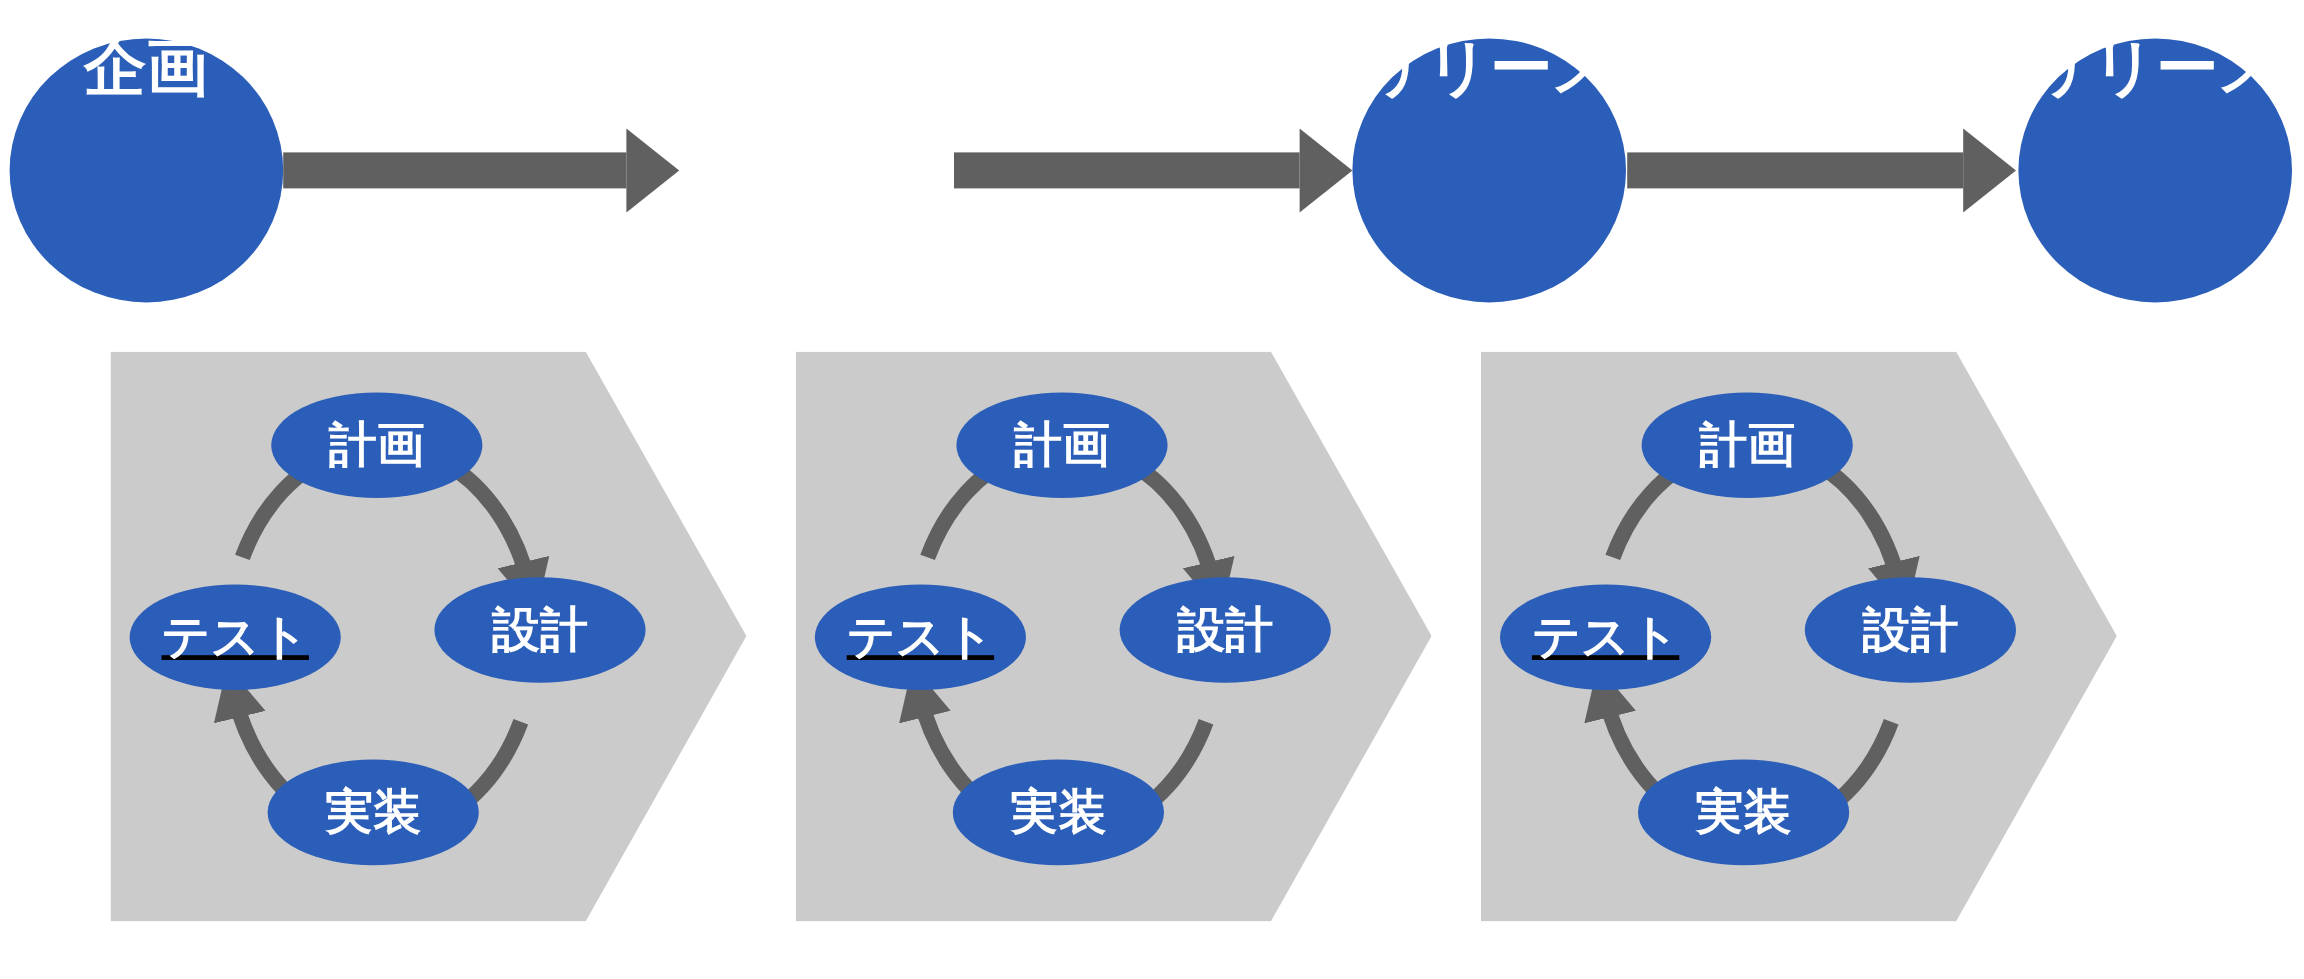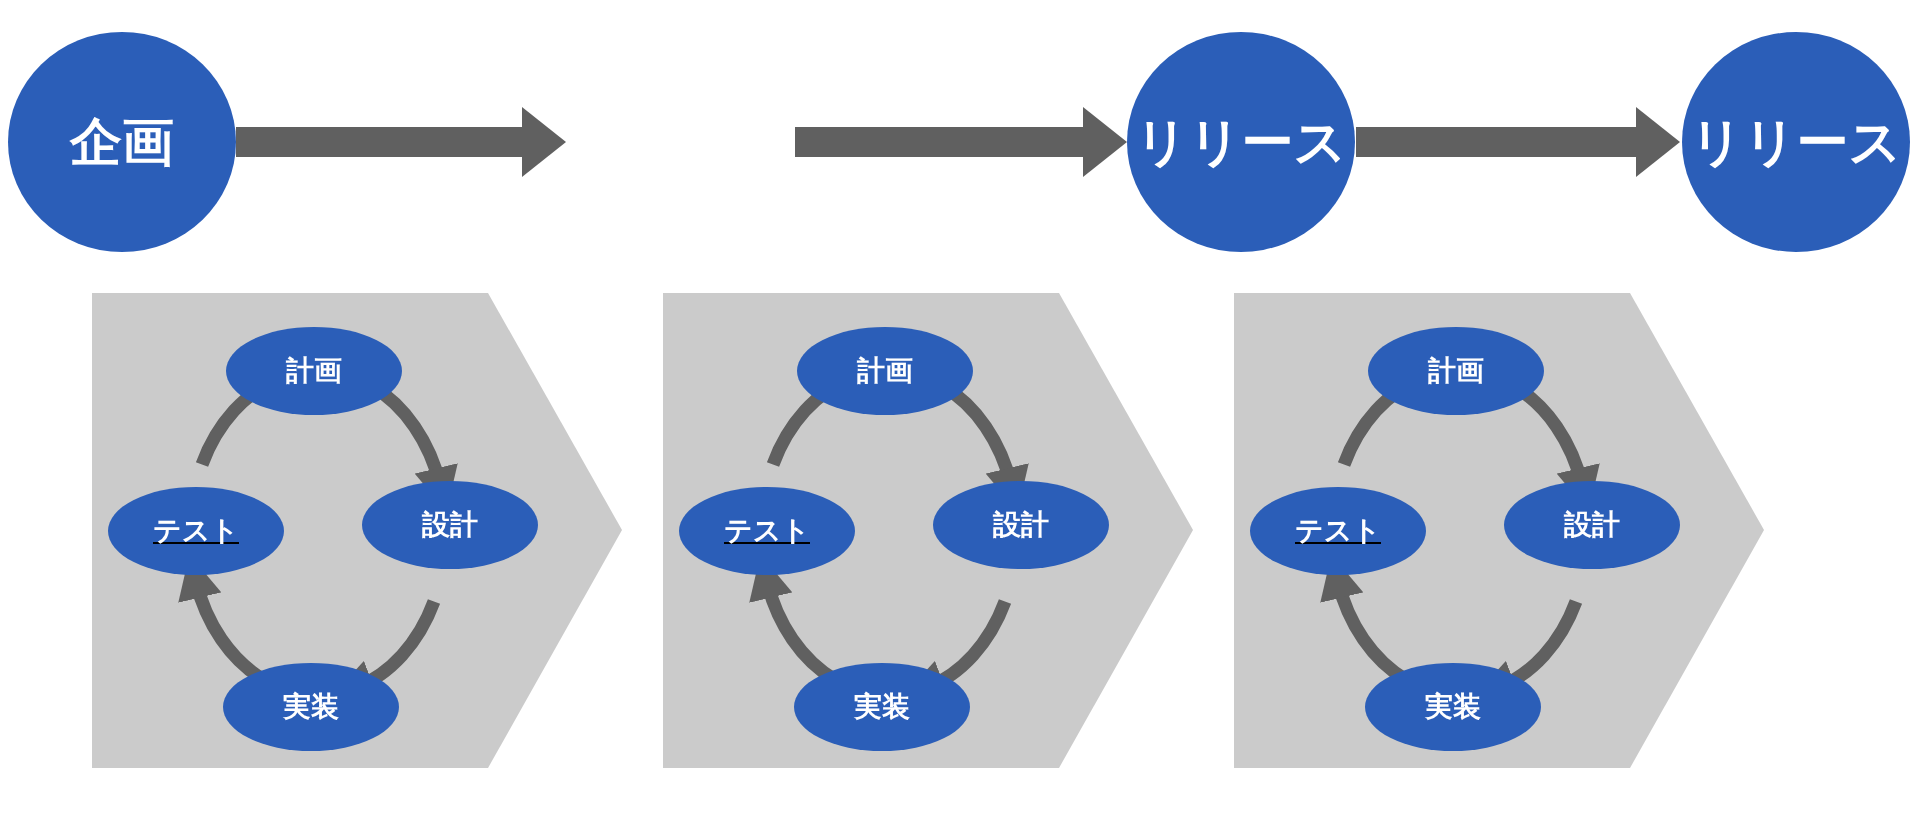--- a/index.html
+++ b/index.html
@@ -13,21 +13,21 @@
     position:relative;
     width:1920px;height:816px;
     background:#ffffff;
     overflow:hidden;
     font-family:"Liberation Sans", sans-serif;
   }
   
   .flow-ellipse{
     position:absolute;top:32px;width:228px;height:220px;
     background:var(--node-blue);border-radius:50%;
-    display:flex;align-items:center;justify-content:center;
+    display:flex;justify-content:center;font-family:Liberation Serif, serif;
   }
   .flow-ellipse .lbl{
     color:var(--label-text);font-size:52px;font-weight:bold;
     white-space:nowrap;line-height:1;
   }
   .flow-arrow{
     position:absolute;top:107px;height:70px;
     display:flex;align-items:center;
   }
   .flow-arrow .shaft{flex:1 1 auto;height:30px;background:var(--arrow-gray);}
@@ -45,26 +45,26 @@
   }
   .cycle-svg{position:absolute;left:0;top:0;}
   .cycle-svg path.arc{stroke:var(--arrow-gray);stroke-width:13;fill:none;}
   .cycle-svg .arrowhead{fill:var(--arrow-gray);}
   .cycle-node{
     position:absolute;width:176px;height:88px;
     background:var(--node-blue);border-radius:50%;
     display:flex;align-items:center;justify-content:center;
   }
   .cycle-node .lbl{
-    color:var(--label-text);font-size:28px;font-weight:600;
+    color:var(--label-text);font-size:40px;font-weight:600;
     white-space:nowrap;line-height:1;
   }
   .pos-plan{left:134px;top:34px;}
   .pos-design{left:270px;top:188px;align-items:center;}
-  .pos-implement{left:131px;top:370px;}
+  .pos-implement{left:131px;top:340px;}
   .pos-test{left:16px;top:194px;text-decoration:underline;}
 </style>
 </head>
 <body>
 
 <div id="canvas">
 
   <div class="flow-ellipse" style="left:8px;">
     <span class="lbl">企画</span>
   </div>

